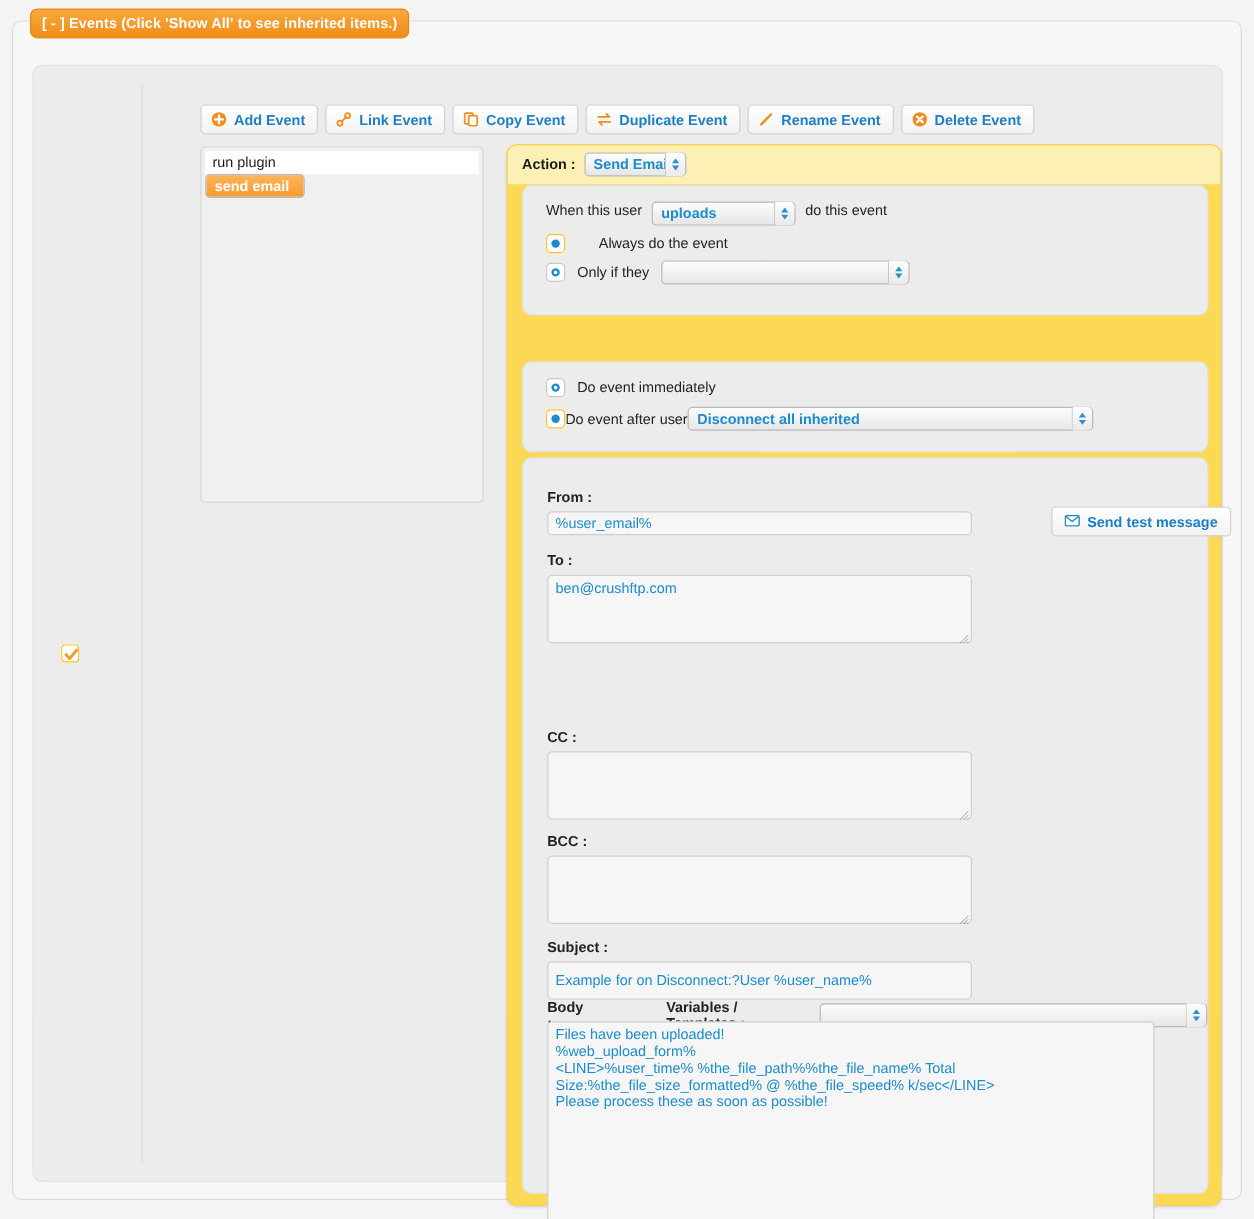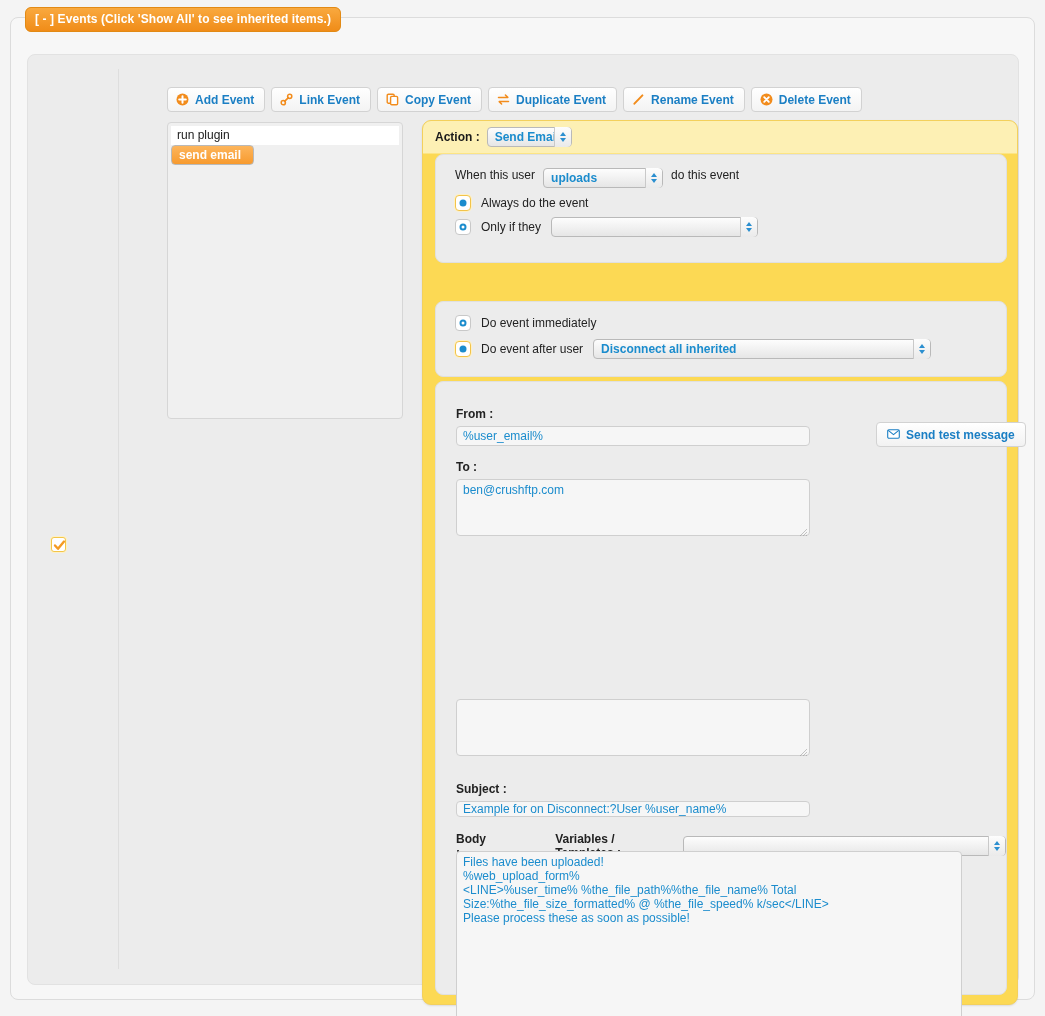--- a/index.html
+++ b/index.html
@@ -328,21 +328,21 @@
             <span class="sel" style="width:120px;">
               <span>uploads</span>
               <span class="arrows">
                   <i class="up"></i>
                   <i class="dn"></i>
                 </span>
             </span>
             <span class="txt">do this event</span>
           </div>
 
-          <div style="position:absolute;left:19px;top:40px;display:flex;align-items:center;gap:10px;">
+          <div style="position:absolute;left:19px;top:40px;display:flex;align-items:center;gap:28px;">
             <span class="radio on">
                 <i></i>
               </span>
             <span class="txt">Always do the event</span>
           </div>
 
           <div style="position:absolute;left:19px;top:62px;display:flex;align-items:center;gap:10px;">
             <span class="radio off">
                 <i></i>
               </span>
@@ -357,21 +357,21 @@
           </div>
         </div>
 
         <div class="sub" id="sub2">
           <div style="position:absolute;left:19px;top:13px;display:flex;align-items:center;gap:10px;">
             <span class="radio off">
                 <i></i>
               </span>
             <span class="txt">Do event immediately</span>
           </div>
-          <div style="position:absolute;left:19px;top:37px;display:flex;align-items:center;gap:10px;">
+          <div style="position:absolute;left:19px;top:37px;display:flex;align-items:center;">
             <span class="radio on">
                 <i></i>
               </span>
             <span class="txt">Do event after user</span>
             <span class="sel" style="width:338px;">
               <span>Disconnect all inherited</span>
               <span class="arrows">
                   <i class="up"></i>
                   <i class="dn"></i>
                 </span>
@@ -399,33 +399,43 @@
                   <path d="M8 1 L1 8 M8 4 L4 8 M8 7 L7 8" stroke="#8d8d8d" stroke-width=".9"></path>
                 </svg>
             </div>
           </div>
 
           <div style="position:absolute;left:20px;top:25px;">
             <div class="txt bold">From :</div>
             <input class="field" style="width: 354px; height: 20px; margin-top: 5px;" value="%user_email%">
           </div>
 
-
-          <div style="position:absolute;left:20px;top:312px;">
+          <div style="position:absolute;left:20px;top:225px;">
+            <div class="txt bold">CC :</div>
             <div class="wrapbox" style="margin-top:5px;">
               <textarea class="field" style="width: 354px; height: 57px;"></textarea>
               <svg class="resizer" viewBox="0 0 9 9">
                   <path d="M8 1 L1 8 M8 4 L4 8 M8 7 L7 8" stroke="#8d8d8d" stroke-width=".9"></path>
                 </svg>
             </div>
           </div>
 
+          <div style="position:absolute;left:20px;top:312px;">
+            <div class="txt bold">BCC :</div>
+            <div class="wrapbox" style="margin-top:5px;">
+              <textarea class="field" style="width: 354px; height: 57px;"></textarea>
+              <svg class="resizer" viewBox="0 0 9 9">
+                  <path d="M8 1 L1 8 M8 4 L4 8 M8 7 L7 8" stroke="#8d8d8d" stroke-width=".9"></path>
+                </svg>
+            </div>
+          </div>
+
           <div style="position:absolute;left:20px;top:400px;">
             <div class="txt bold">Subject :</div>
-            <input class="field" style="width: 354px; height: 16px; margin-top: 5px;" value="Example for on Disconnect:?User %user_name%">
+            <input class="field" style="width: 354px; height: 32px; margin-top: 5px;" value="Example for on Disconnect:?User %user_name%">
           </div>
 
           <div style="position:absolute;left:20px;top:450px;display:flex;align-items:center;">
             <span class="txt bold">Body :</span>
             <span class="txt bold" style="margin-left:64px;">Variables / Templates :</span>
             <span class="sel empty" style="width:342px;margin-left:7px;">
               <span></span>
               <span class="arrows">
                   <i class="up"></i>
                   <i class="dn"></i>

